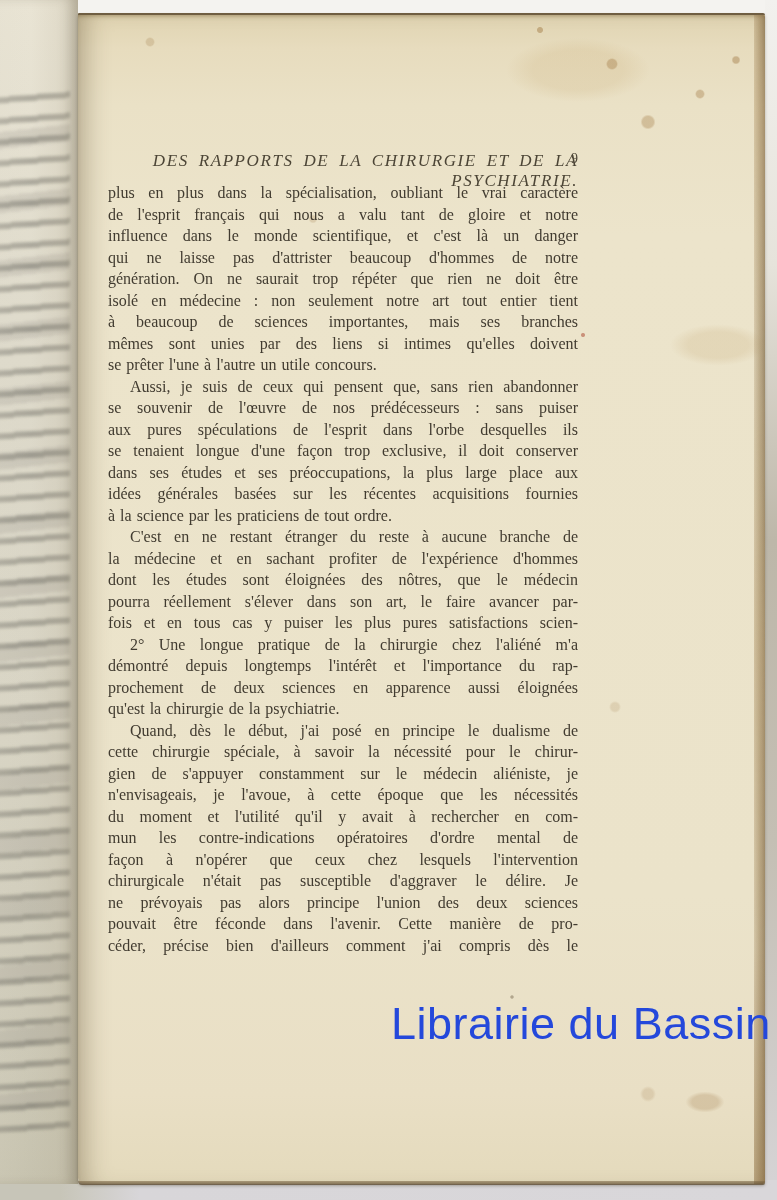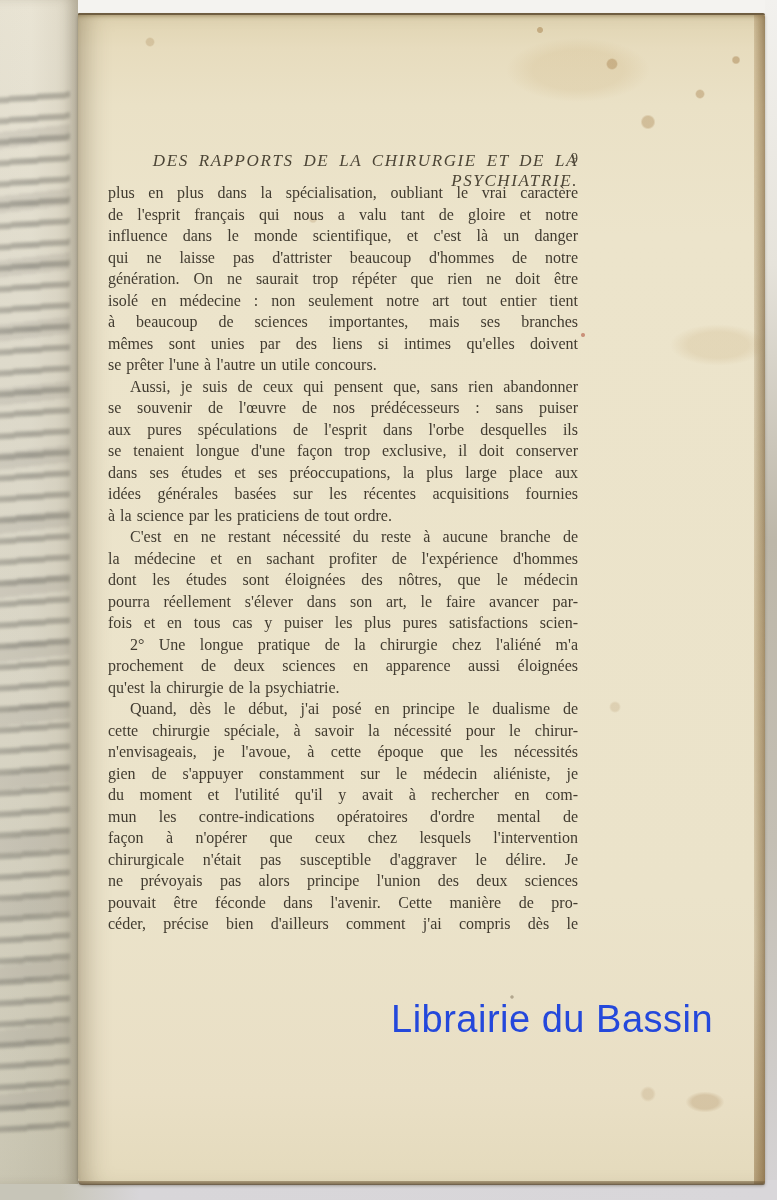--- a/index.html
+++ b/index.html
@@ -115,21 +115,21 @@
   .line{
     text-align:justify;text-align-last:justify;
     white-space:normal;
   }
   .line.last{text-align-last:left;}
 
   
   .watermark{
     position:absolute;left:313px;top:983px;
     font-family:"Liberation Sans","DejaVu Sans",sans-serif;
-    font-size:38px;font-weight:400;letter-spacing:.5px;
+    font-size:45px;font-weight:400;letter-spacing:.5px;
     white-space:nowrap;
   }
 </style>
 </head>
 <body>
 
 <div class="photo">
 
   <div class="surface-right"></div>
   <div class="surface-bottom"></div>
@@ -163,36 +163,37 @@
         <div class="para indent">
           <div class="line">Aussi, je suis de ceux qui pensent que, sans rien abandonner</div>
           <div class="line">se souvenir de l'œuvre de nos prédécesseurs : sans puiser</div>
           <div class="line">aux pures spéculations de l'esprit dans l'orbe desquelles ils</div>
           <div class="line">se tenaient longue d'une façon trop exclusive, il doit conserver</div>
           <div class="line">dans ses études et ses préoccupations, la plus large place aux</div>
           <div class="line">idées générales basées sur les récentes acquisitions fournies</div>
           <div class="line last">à la science par les praticiens de tout ordre.</div>
         </div>
         <div class="para indent">
-          <div class="line">C'est en ne restant nécessité du reste à aucune branche de</div>
+          <div class="line">C'est en ne restant étranger du reste à aucune branche de</div>
           <div class="line">la médecine et en sachant profiter de l'expérience d'hommes</div>
           <div class="line">dont les études sont éloignées des nôtres, que le médecin</div>
           <div class="line">pourra réellement s'élever dans son art, le faire avancer par-</div>
           <div class="line">fois et en tous cas y puiser les plus pures satisfactions scien-</div>
         </div>
         <div class="para indent">
           <div class="line">2° Une longue pratique de la chirurgie chez l'aliéné m'a</div>
+          <div class="line">démontré depuis longtemps l'intérêt et l'importance du rap-</div>
           <div class="line">prochement de deux sciences en apparence aussi éloignées</div>
           <div class="line last">qu'est la chirurgie de la psychiatrie.</div>
         </div>
         <div class="para indent">
           <div class="line">Quand, dès le début, j'ai posé en principe le dualisme de</div>
           <div class="line">cette chirurgie spéciale, à savoir la nécessité pour le chirur-</div>
+          <div class="line">gien de s'appuyer constamment sur le médecin aliéniste, je</div>
           <div class="line">n'envisageais, je l'avoue, à cette époque que les nécessités</div>
-          <div class="line">gien de s'appuyer constamment sur le médecin aliéniste, je</div>
           <div class="line">du moment et l'utilité qu'il y avait à rechercher en com-</div>
           <div class="line">mun les contre-indications opératoires d'ordre mental de</div>
           <div class="line">façon à n'opérer que ceux chez lesquels l'intervention</div>
           <div class="line">chirurgicale n'était pas susceptible d'aggraver le délire. Je</div>
           <div class="line">ne prévoyais pas alors principe l'union des deux sciences</div>
           <div class="line">pouvait être féconde dans l'avenir. Cette manière de pro-</div>
           <div class="line">céder, précise bien d'ailleurs comment j'ai compris dès le</div>
         </div>
       </div>
 

